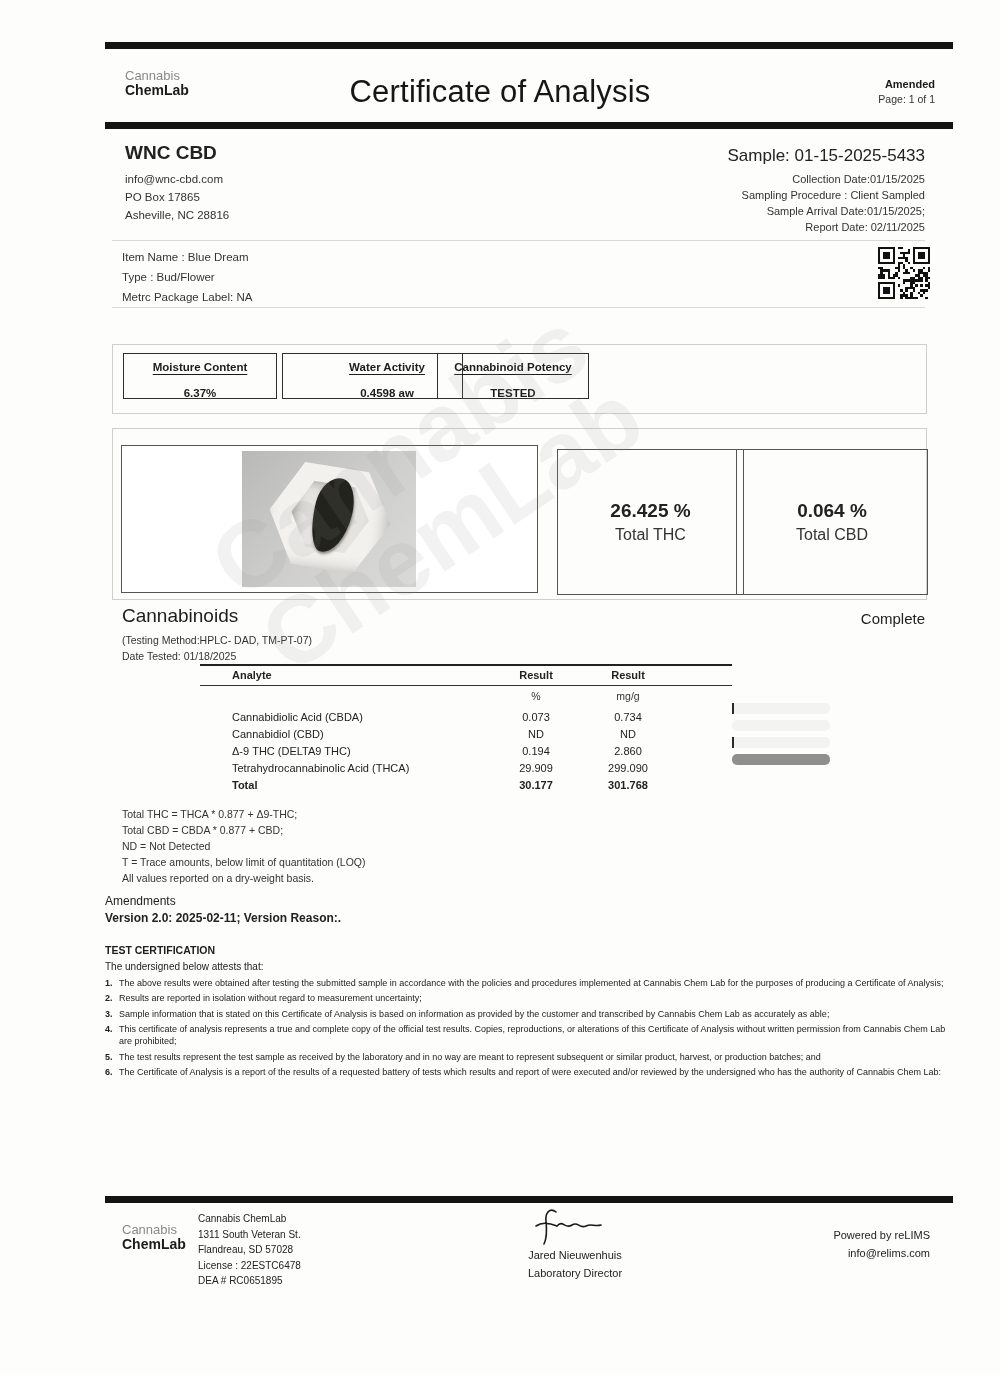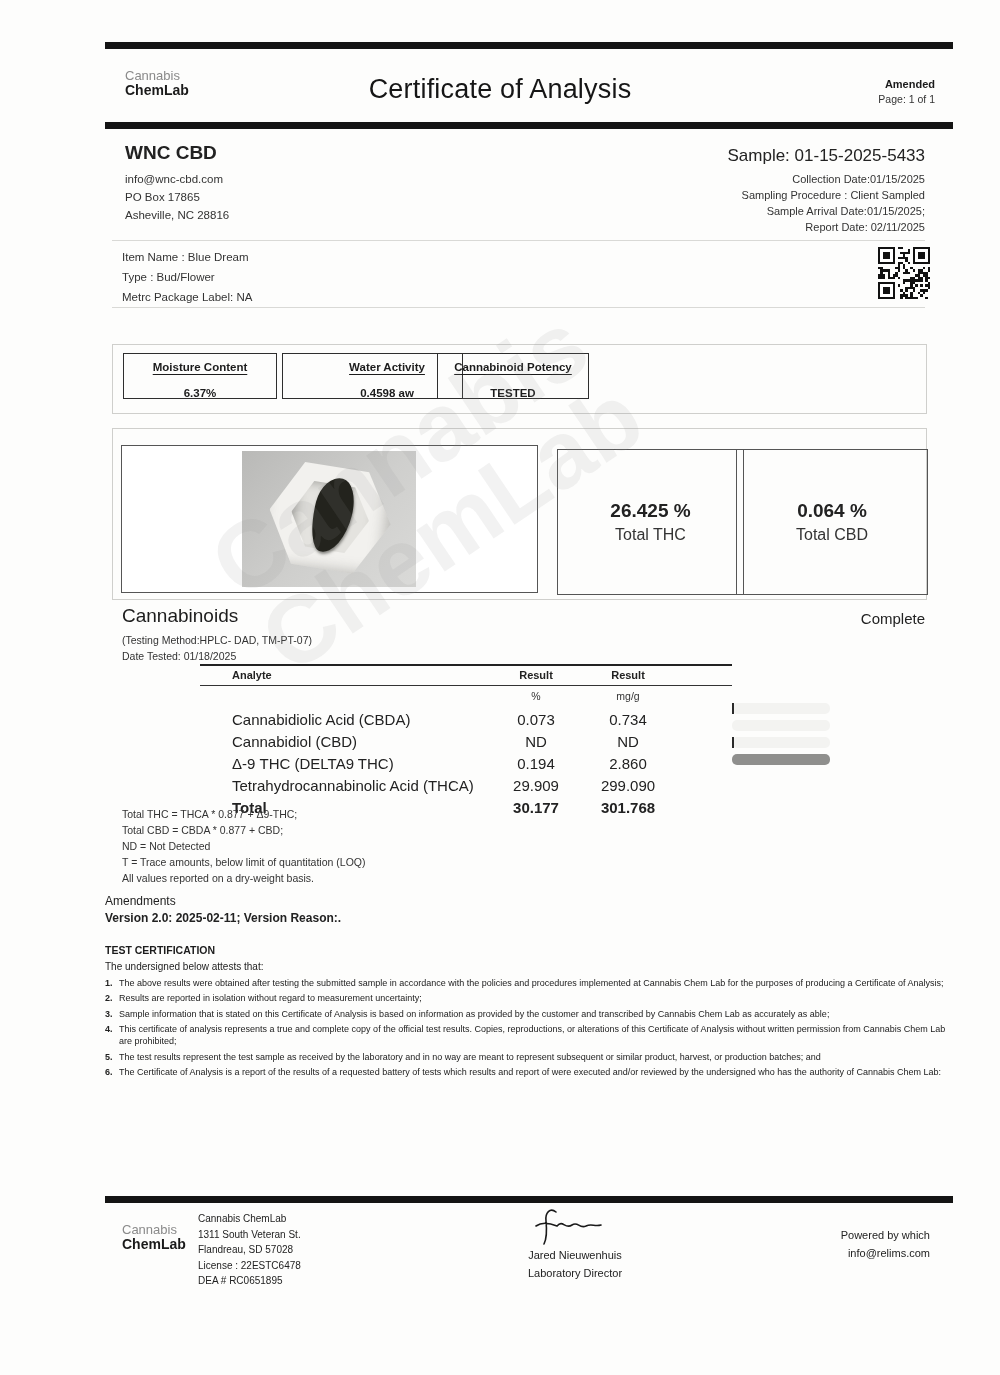--- a/index.html
+++ b/index.html
@@ -3,21 +3,21 @@
 <meta charset="utf-8">
 <style>
   html,body{margin:0;padding:0;background:#ffffff;}
   body{font-family:"Liberation Sans","DejaVu Sans",sans-serif;color:#222;}
   #page{position:relative;width:1000px;height:1375px;background:#fdfdfc;overflow:hidden;}
   .abs{position:absolute;}
   .bar{position:absolute;left:105px;width:848px;height:7px;background:#141414;}
   
   .logo-line1{color:#8a8a8a;font-size:13px;line-height:15px;}
   .logo-line2{color:#1a1a1a;font-size:14px;font-weight:bold;line-height:15px;}
-  .doc-title{left:0;right:0;top:74px;text-align:center;font-size:27px;font-weight:400;color:#161616;letter-spacing:0.2px;}
+  .doc-title{left:0;right:0;top:74px;text-align:center;font-size:31px;font-weight:400;color:#161616;letter-spacing:0.2px;}
   .amended{right:65px;top:78px;text-align:right;}
   .amended .a1{font-size:11px;font-weight:bold;color:#1a1a1a;}
   .amended .a2{font-size:10.5px;color:#333;margin-top:3px;}
   
   .client-name{left:125px;top:142px;font-size:19px;font-weight:600;color:#222;}
   .client-lines{left:125px;top:170px;font-size:11.5px;color:#333;line-height:18px;}
   .sample-id{right:75px;top:146px;font-size:17px;color:#222;}
   .sample-lines{right:75px;top:171px;font-size:11px;color:#333;line-height:16px;text-align:right;}
   .hline{position:absolute;height:1px;background:#d9d9d6;}
   .item-lines{left:122px;top:247px;font-size:11.5px;color:#333;line-height:20px;}
@@ -34,21 +34,21 @@
   .totbox{position:absolute;border:1px solid #555;background:transparent;display:flex;flex-direction:column;align-items:center;justify-content:center;}
   .totbox .v{font-size:19px;font-weight:600;color:#222;}
   .totbox .l{font-size:16px;color:#333;margin-top:4px;}
   
   .sec-title{left:122px;top:605px;font-size:19px;font-weight:500;color:#1c1c1c;}
   .sec-complete{right:75px;top:610px;font-size:15px;color:#222;}
   .sec-sub{left:122px;font-size:10.5px;color:#333;}
   table.results{position:absolute;left:200px;top:664px;border-collapse:collapse;font-size:11px;color:#222;}
   table.results th{border-top:2px solid #222;border-bottom:1.5px solid #333;font-weight:bold;padding:3px 0 4px 0;font-size:11px;text-align:center;}
   table.results th.analyte{text-align:left;padding-left:32px;}
-  table.results td{padding:2.5px 0;text-align:center;font-size:15px;}
+  table.results td{padding:2.5px 0;text-align:center;font-size:11px;}
   table.results td.analyte{text-align:left;padding-left:32px;}
   table.results tr.units td{padding:4px 0 6px 0;font-size:10.5px;color:#333;}
   table.results tr.total td{font-weight:bold;}
   table.results tr.total td.num{font-weight:600;}
   .col-analyte{width:290px;} .col-pct{width:92px;} .col-mgg{width:92px;} .col-sp{width:58px;}
   
   .ind{position:absolute;left:732px;width:98px;height:11px;border-radius:5px;background:#f3f3f1;}
   .ind.dark{background:#8f8f8d;}
   .ind .tick{position:absolute;left:0;top:0;width:2px;height:11px;background:#2a2a2a;}
   
@@ -402,17 +402,17 @@
       <div>DEA # RC0651895</div>
     </div>
     <svg class="abs f-sign" width="90" height="42" viewBox="0 0 90 42">
       <path d="M28,7 C22,2 17,8 18,16 C19,26 19,33 16,39 M8,21 C15,16 24,19 29,21 C35,14 37,25 44,20 C50,16 51,24 58,21 C64,18 66,22 73,20" stroke="#1a1a1a" stroke-width="1.6" fill="none" stroke-linecap="round"></path>
     </svg>
     <div class="abs f-signer">
       <div>Jared Nieuwenhuis</div>
       <div>Laboratory Director</div>
     </div>
     <div class="abs f-right">
-      <div>Powered by which</div>
+      <div>Powered by reLIMS</div>
       <div>info@relims.com</div>
     </div>
   </div>
 </div>
 
 </body></html>

